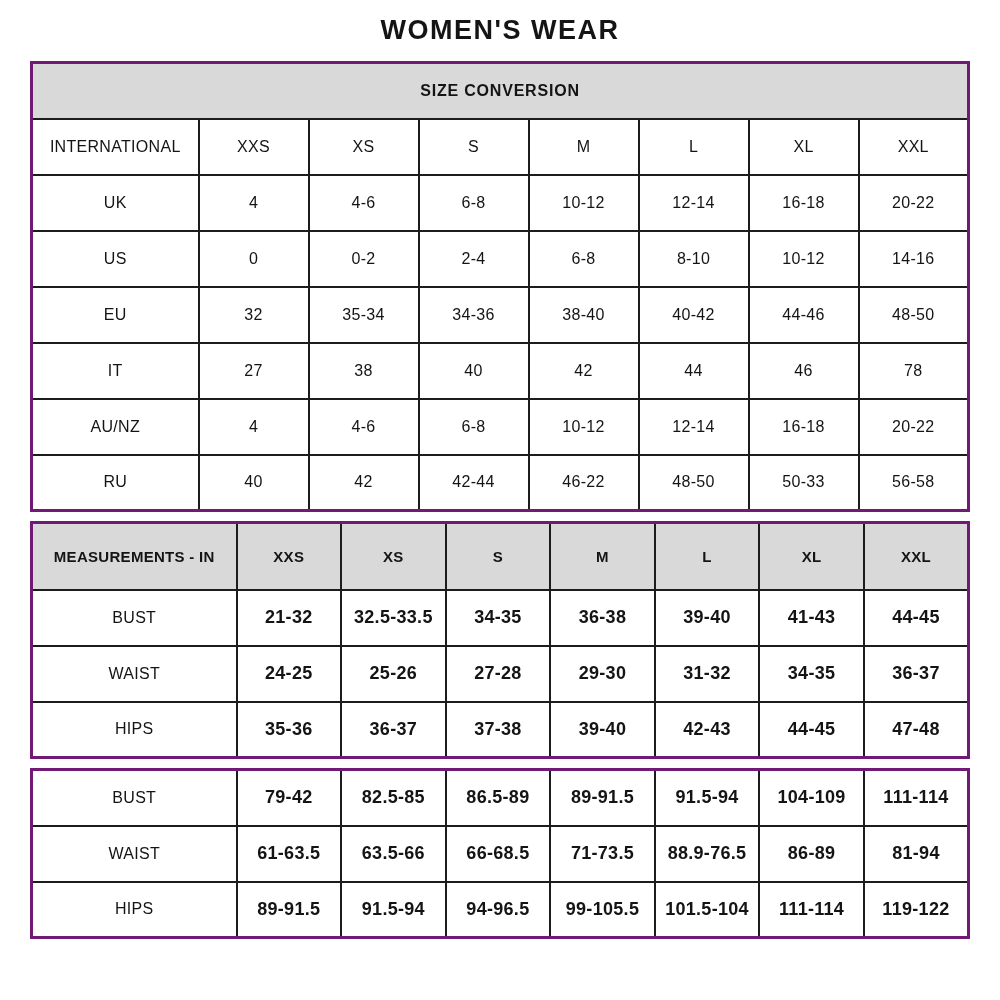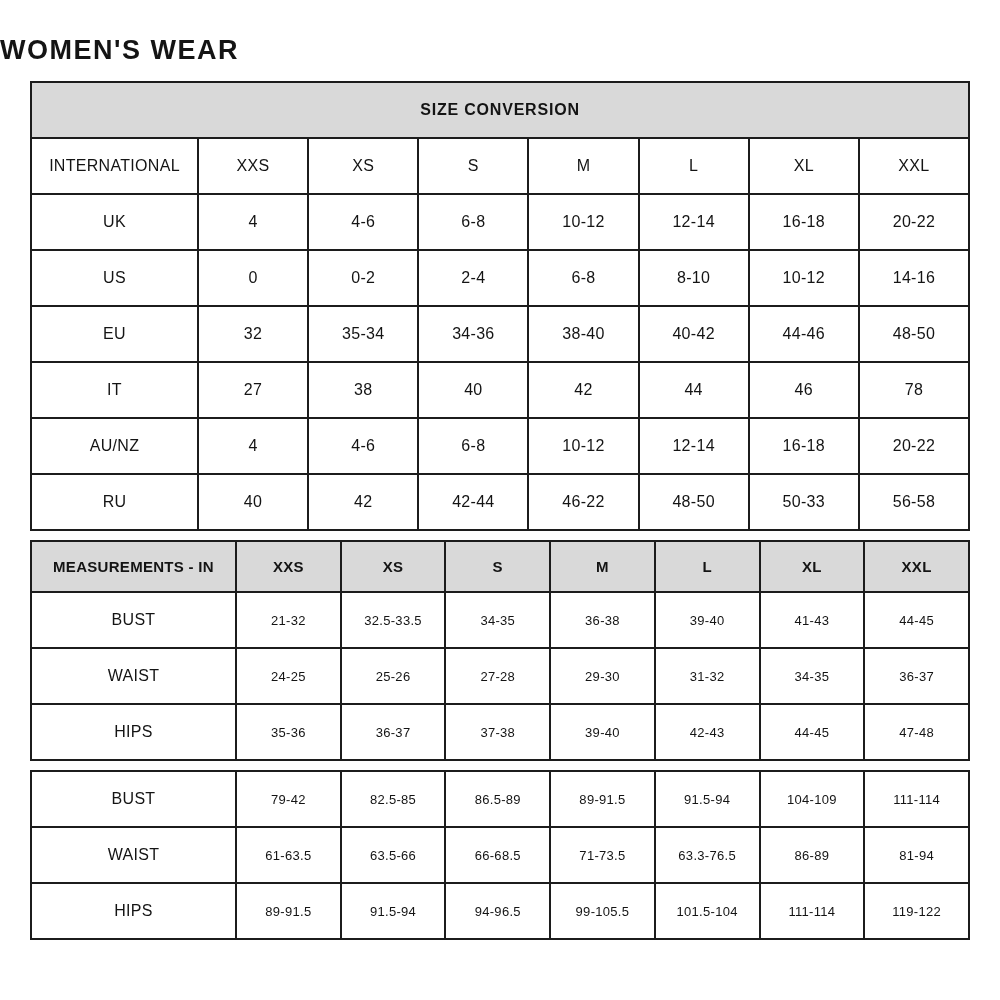--- a/index.html
+++ b/index.html
@@ -1,32 +1,32 @@
 <!DOCTYPE html>
 <html><head>
 <meta charset="utf-8">
 <style>
   * { margin:0; padding:0; box-sizing:border-box; }
   html,body { width:1000px; background:#fff; color:#141414;
     font-family:"Liberation Sans", sans-serif; }
   .page { width:1000px; height:1000px; overflow:hidden; }
-  .page-title { text-align:left; font-size:27px; font-weight:700;
-    letter-spacing:1.5px; padding-top:15px;margin-top:20px; }
+  .page-title { text-align:center; font-size:27px; font-weight:700;
+    letter-spacing:1.5px; padding-top:15px; }
   table { width:940px; margin:8px auto; border-collapse:collapse;
-    table-layout:fixed; border:1px solid #701a75; }
+    table-layout:fixed; border:3px solid #701a75; }
   .t1 { margin-top:15px; }
   .tm { margin-top:9px; }
   td { border:2px solid #1c1c1c; text-align:center; vertical-align:middle;
     font-size:16px; letter-spacing:0.3px; }
   .t1 td { height:56px; }
   .banner { height:47px; background:#d9d9d9; font-weight:700;
     font-size:16px; letter-spacing:0.8px; }
   .tm td { height:56px; }
-  .tm .hdr { height:51px; background:#d9d9d9; font-weight:700; font-size:15px; }
-  .tm .val { font-size:13px; }
+  .tm .hdr { height:67px; background:#d9d9d9; font-weight:700; font-size:15px; }
+  .tm .val { font-size:18px;font-weight:bold; }
 </style>
 </head>
 <body>
 
 <div class="page">
 
   <div class="page-title">WOMEN'S WEAR</div>
 
   <table class="t1">
     <colgroup>
@@ -192,21 +192,21 @@
       <td class="val">91.5-94</td>
       <td class="val">104-109</td>
       <td class="val">111-114</td>
     </tr>
     <tr>
       <td>WAIST</td>
       <td class="val">61-63.5</td>
       <td class="val">63.5-66</td>
       <td class="val">66-68.5</td>
       <td class="val">71-73.5</td>
-      <td class="val">63.3-76.5</td>
+      <td class="val">88.9-76.5</td>
       <td class="val">86-89</td>
       <td class="val">81-94</td>
     </tr>
     <tr>
       <td>HIPS</td>
       <td class="val">89-91.5</td>
       <td class="val">91.5-94</td>
       <td class="val">94-96.5</td>
       <td class="val">99-105.5</td>
       <td class="val">101.5-104</td>

